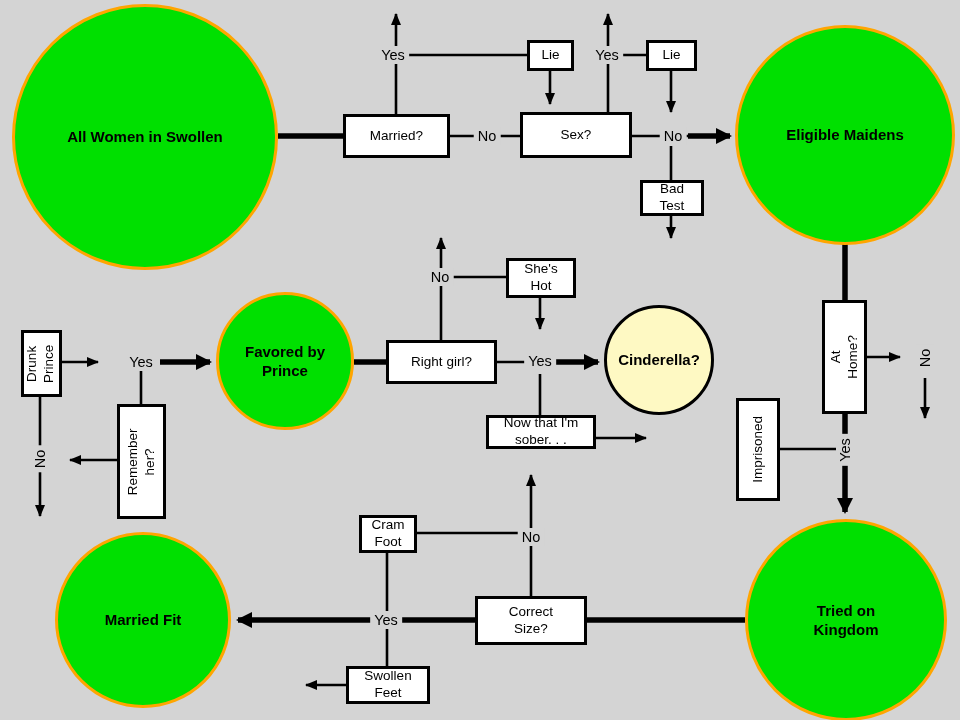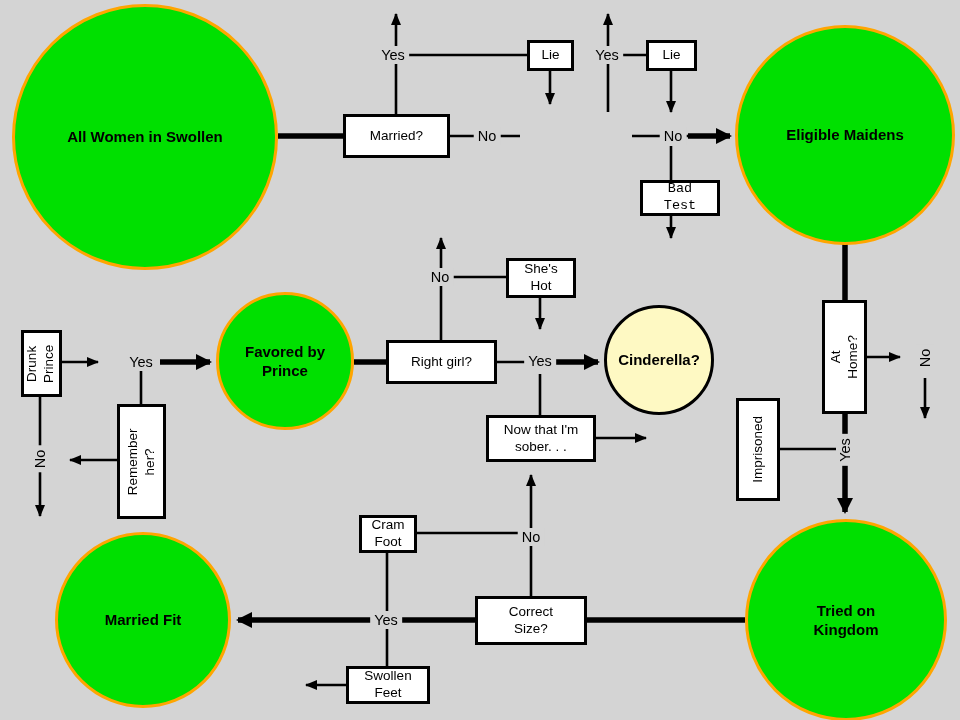--- a/index.html
+++ b/index.html
@@ -131,28 +131,29 @@
   <div class="circle" style="left:12px; top:4px; width:266px; height:266px;">All Women in Swollen</div>
   <div class="circle" style="left:735px; top:25px; width:220px; height:220px;">Eligible Maidens</div>
   <div class="circle" style="left:216px; top:292px; width:138px; height:138px;">Favored by
 Prince</div>
   <div class="circle cyan" style="left:604px; top:305px; width:110px; height:110px;">Cinderella?</div>
   <div class="circle" style="left:55px; top:532px; width:176px; height:176px;">Married Fit</div>
   <div class="circle" style="left:745px; top:519px; width:202px; height:202px;">Tried on
 Kingdom</div>
 
   <div class="box" style="left:343px; top:114px; width:107px; height:44px;">Married?</div>
+  <div class="box" style="left:520px; top:112px; width:112px; height:46px;">Sex?</div>
   <div class="box" style="left:527px; top:40px; width:47px; height:31px;">Lie</div>
   <div class="box" style="left:646px; top:40px; width:51px; height:31px;">Lie</div>
-  <div class="box" style="left:640px; top:180px; width:80px; height:36px;font-family:Liberation Mono, monospace;">Bad
+  <div class="box" style="left:640px; top:180px; width:64px; height:36px;">Bad
 Test</div>
   <div class="box" style="left:506px; top:258px; width:70px; height:40px;">She's
 Hot</div>
   <div class="box" style="left:386px; top:340px; width:111px; height:44px;">Right girl?</div>
-  <div class="box" style="left:486px; top:415px; width:110px; height:47px;">Now that I'm
+  <div class="box" style="left:486px; top:415px; width:110px; height:34px;">Now that I'm
 sober. . .</div>
   <div class="box" style="left:359px; top:515px; width:58px; height:38px;">Cram
 Foot</div>
   <div class="box" style="left:475px; top:596px; width:112px; height:49px;">Correct
 Size?</div>
   <div class="box" style="left:346px; top:666px; width:84px; height:38px;">Swollen
 Feet</div>
 
   <div class="box" style="left:21px; top:330px; width:41px; height:67px;">
     <span class="vtext">Drunk

